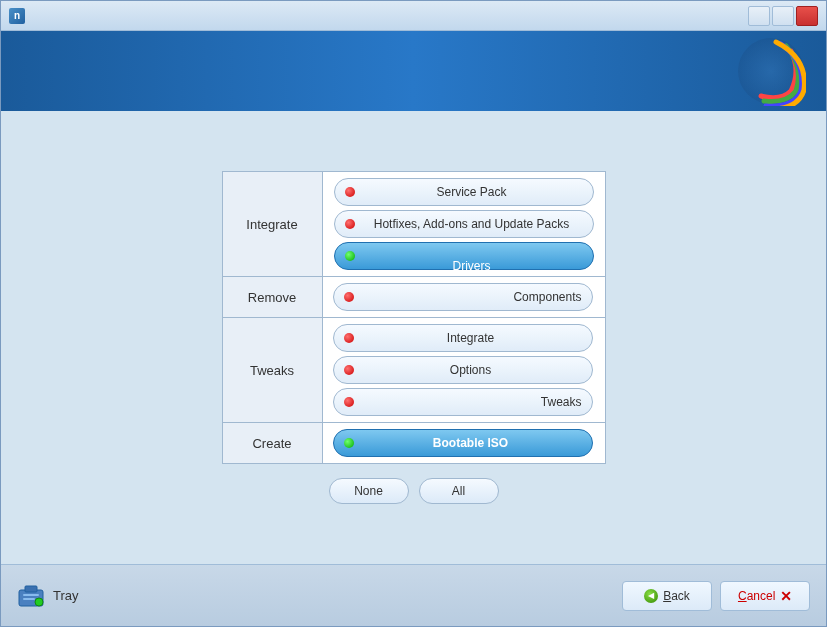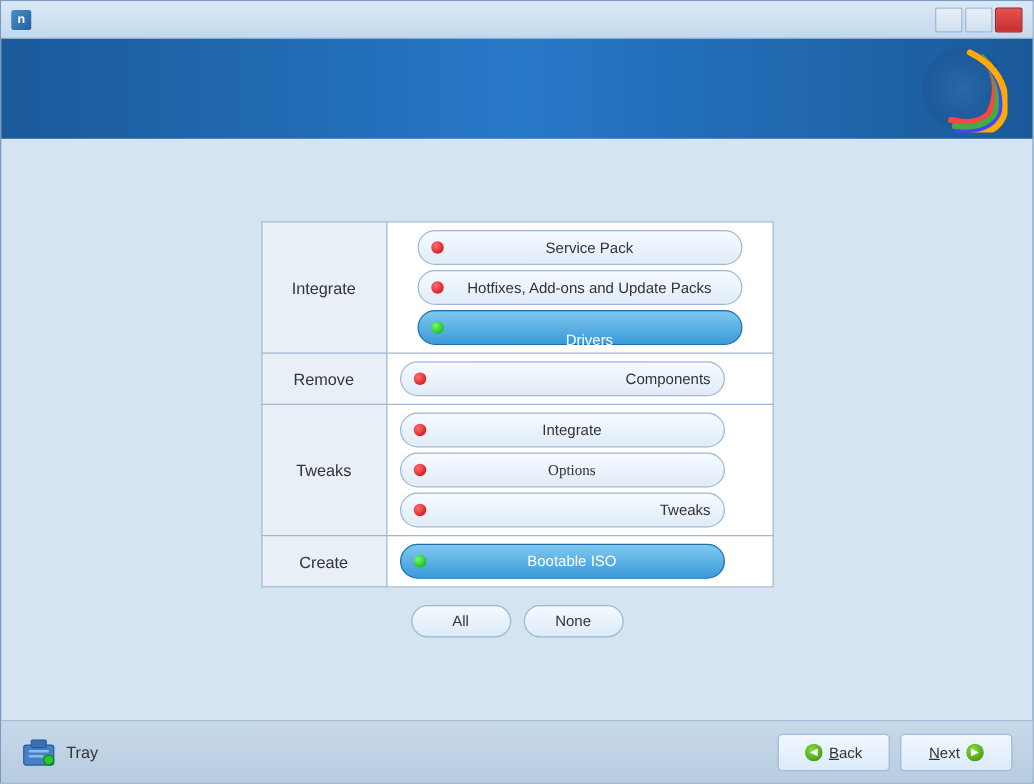--- a/index.html
+++ b/index.html
@@ -180,21 +180,21 @@
         <path d="M 45 8 Q 70 25 65 55 Q 58 72 30 70" stroke="#4444ff" stroke-width="5" fill="none" stroke-linecap="round"></path>
         <path d="M 40 6 Q 72 22 68 54 Q 62 74 32 73" stroke="#ffaa00" stroke-width="5" fill="none" stroke-linecap="round"></path>
       </svg>
     </div>
   </div>
 
   <div class="main-content">
       <div style="background: rgb(255, 255, 255); border: 1px solid rgb(160, 184, 208); display: table; border-collapse: collapse;">
         <div style="display: table-row;">
           <div style="display: table-cell; vertical-align: middle; text-align: center; width: 100px; padding: 10px 14px; background: rgb(232, 239, 247); color: rgb(51, 51, 51); font-size: 13px; border: 1px solid rgb(160, 184, 208); font-family: &quot;Segoe UI&quot;, Tahoma, Arial, sans-serif;">Integrate</div>
-          <div style="display: table-cell; vertical-align: top; padding: 6px 24px; border: 1px solid rgb(160, 184, 208);">
+          <div style="display: table-cell; vertical-align: top; padding: 6px 11px; border: 1px solid rgb(160, 184, 208);">
             <div style="display: flex; flex-direction: column; gap: 4px;">
               <button style="width: 260px; height: 28px; border: 1px solid rgb(160, 184, 208); border-radius: 14px; background: linear-gradient(rgb(245, 250, 255), rgb(224, 236, 248)); cursor: pointer; font-size: 12px; color: rgb(51, 51, 51); display: flex; align-items: center; padding: 0px 10px; gap: 6px; font-family: &quot;Segoe UI&quot;, Tahoma, Arial, sans-serif;">
                 <span style="width: 10px; height: 10px; border-radius: 50%; background: radial-gradient(circle at 35% 35%, rgb(255, 112, 112), rgb(204, 0, 0)); flex-shrink: 0;"></span>
                 <span style="flex: 1 1 0%; text-align: center;">Service Pack</span>
               </button>
               <button style="width: 260px; height: 28px; border: 1px solid rgb(160, 184, 208); border-radius: 14px; background: linear-gradient(rgb(245, 250, 255), rgb(224, 236, 248)); cursor: pointer; font-size: 12px; color: rgb(51, 51, 51); display: flex; align-items: center; padding: 0px 10px; gap: 6px; font-family: &quot;Segoe UI&quot;, Tahoma, Arial, sans-serif;">
                 <span style="width: 10px; height: 10px; border-radius: 50%; background: radial-gradient(circle at 35% 35%, rgb(255, 112, 112), rgb(204, 0, 0)); flex-shrink: 0;"></span>
                 <span style="flex: 1 1 0%; ">Hotfixes, Add-ons and Update Packs</span>
               </button>
               <button style="width: 260px; height: 28px; border: 1px solid rgb(32, 112, 176); border-radius: 14px; background: linear-gradient(rgb(126, 200, 240), rgb(58, 154, 216)); cursor: pointer; font-size: 12px; color: rgb(255, 255, 255); display: flex; align-items: center; padding: 0px 10px; gap: 6px; font-family: &quot;Segoe UI&quot;, Tahoma, Arial, sans-serif;">
@@ -218,65 +218,65 @@
         <div style="display: table-row;">
           <div style="display: table-cell; vertical-align: middle; text-align: center; width: 100px; padding: 10px 14px; background: rgb(232, 239, 247); color: rgb(51, 51, 51); font-size: 13px; border: 1px solid rgb(160, 184, 208); font-family: &quot;Segoe UI&quot;, Tahoma, Arial, sans-serif;">Tweaks</div>
           <div style="display: table-cell; vertical-align: top; padding: 6px 10px; border: 1px solid rgb(160, 184, 208);">
             <div style="display: flex; flex-direction: column; gap: 4px;">
               <button style="width: 260px; height: 28px; border: 1px solid rgb(160, 184, 208); border-radius: 14px; background: linear-gradient(rgb(245, 250, 255), rgb(224, 236, 248)); cursor: pointer; font-size: 12px; color: rgb(51, 51, 51); display: flex; align-items: center; padding: 0px 10px; gap: 6px; font-family: &quot;Segoe UI&quot;, Tahoma, Arial, sans-serif;">
                 <span style="width: 10px; height: 10px; border-radius: 50%; background: radial-gradient(circle at 35% 35%, rgb(255, 112, 112), rgb(204, 0, 0)); flex-shrink: 0;"></span>
                 <span style="flex: 1 1 0%; text-align: center;">Integrate</span>
               </button>
               <button style="width: 260px; height: 28px; border: 1px solid rgb(160, 184, 208); border-radius: 14px; background: linear-gradient(rgb(245, 250, 255), rgb(224, 236, 248)); cursor: pointer; font-size: 12px; color: rgb(51, 51, 51); display: flex; align-items: center; padding: 0px 10px; gap: 6px; font-family: &quot;Segoe UI&quot;, Tahoma, Arial, sans-serif;">
                 <span style="width: 10px; height: 10px; border-radius: 50%; background: radial-gradient(circle at 35% 35%, rgb(255, 112, 112), rgb(204, 0, 0)); flex-shrink: 0;"></span>
-                <span style="flex: 1 1 0%; text-align: center; font-family: Liberation Serif, serif;">Options</span>
+                <span style="flex: 1 1 0%; text-align: center;">Options</span>
               </button>
               <button style="width: 260px; height: 28px; border: 1px solid rgb(160, 184, 208); border-radius: 14px; background: linear-gradient(rgb(245, 250, 255), rgb(224, 236, 248)); cursor: pointer; font-size: 12px; color: rgb(51, 51, 51); display: flex; align-items: center; padding: 0px 10px; gap: 6px; font-family: &quot;Segoe UI&quot;, Tahoma, Arial, sans-serif;">
                 <span style="width: 10px; height: 10px; border-radius: 50%; background: radial-gradient(circle at 35% 35%, rgb(255, 112, 112), rgb(204, 0, 0)); flex-shrink: 0;"></span>
                 <span style="flex: 1 1 0%; text-align: right;">Tweaks</span>
               </button>
             </div>
           </div>
         </div>
         <div style="display: table-row; padding-left: 12px;">
           <div style="display: table-cell; vertical-align: middle; text-align: center; width: 100px; padding: 10px 14px; background: rgb(232, 239, 247); color: rgb(51, 51, 51); font-size: 13px; border: 1px solid rgb(160, 184, 208); font-family: &quot;Segoe UI&quot;, Tahoma, Arial, sans-serif;">Create</div>
           <div style="display: table-cell; vertical-align: top; padding: 6px 10px; border: 1px solid rgb(160, 184, 208);">
             <div style="display: flex; flex-direction: column; gap: 4px;">
               <button style="width: 260px; height: 28px; border: 1px solid rgb(32, 112, 176); border-radius: 14px; background: linear-gradient(rgb(126, 200, 240), rgb(58, 154, 216)); cursor: pointer; font-size: 12px; color: rgb(255, 255, 255); display: flex; align-items: center; padding: 0px 10px; gap: 6px; font-family: &quot;Segoe UI&quot;, Tahoma, Arial, sans-serif;">
                 <span style="width: 10px; height: 10px; border-radius: 50%; background: radial-gradient(circle at 35% 35%, rgb(112, 255, 112), rgb(0, 170, 0)); flex-shrink: 0;"></span>
-                <span style="flex: 1 1 0%; ">Bootable ISO</span>
+                <span style="flex: 1 1 0%;  font-weight: bold;">Bootable ISO</span>
               </button>
             </div>
           </div>
         </div>
       </div>
       <div style="display: flex; gap: 10px; margin-top: 14px;">
+        <button style="width: 80px; height: 26px; border: 1px solid rgb(160, 184, 208); border-radius: 13px; background: linear-gradient(rgb(245, 250, 255), rgb(220, 234, 248)); cursor: pointer; font-size: 12px; color: rgb(51, 51, 51); font-family: &quot;Segoe UI&quot;, Tahoma, Arial, sans-serif;">None</button>
         <button style="width: 80px; height: 26px; border: 1px solid rgb(160, 184, 208); border-radius: 13px; background: linear-gradient(rgb(245, 250, 255), rgb(220, 234, 248)); cursor: pointer; font-size: 12px; color: rgb(51, 51, 51); font-family: &quot;Segoe UI&quot;, Tahoma, Arial, sans-serif;">All</button>
-        <button style="width: 80px; height: 26px; border: 1px solid rgb(160, 184, 208); border-radius: 13px; background: linear-gradient(rgb(245, 250, 255), rgb(220, 234, 248)); cursor: pointer; font-size: 12px; color: rgb(51, 51, 51); font-family: &quot;Segoe UI&quot;, Tahoma, Arial, sans-serif;">None</button>
-      </div>
-    </div>
-
-<div class="footer" style="height: 50px; background: linear-gradient(rgb(200, 216, 232), rgb(184, 204, 224)); border-top: 1px solid rgb(160, 188, 216); display: flex; align-items: center; justify-content: space-between; padding: 16px 16px; flex-shrink: 0;">
+      </div>
+    </div>
+
+<div class="footer" style="height: 62px; background: linear-gradient(rgb(200, 216, 232), rgb(184, 204, 224)); border-top: 1px solid rgb(160, 188, 216); display: flex; align-items: center; justify-content: space-between; padding: 16px 16px; flex-shrink: 0;">
       <div style="display: flex; align-items: center; gap: 8px;">
         <div style="width: 28px; height: 28px;"><svg width="28" height="28" viewBox="0 0 28 28">
     <rect x="2" y="8" width="24" height="16" rx="2" fill="#4a80c0" stroke="#2060a0" stroke-width="1"></rect>
     <rect x="8" y="4" width="12" height="6" rx="1" fill="#3a70b0" stroke="#2060a0" stroke-width="1"></rect>
     <rect x="6" y="12" width="16" height="2" rx="1" fill="#88bbee"></rect>
     <rect x="6" y="16" width="12" height="2" rx="1" fill="#88bbee"></rect>
     <circle cx="22" cy="20" r="4" fill="#22cc22" stroke="#118811" stroke-width="1"></circle>
   </svg></div>
         <span style="font-size: 13px; color: rgb(51, 51, 51); font-family: &quot;Segoe UI&quot;, Tahoma, Arial, sans-serif;">Tray</span>
       </div>
       <div style="display: flex; gap: 8px;">
         <button style="height: 30px; min-width: 90px; border: 1px solid rgb(160, 188, 216); border-radius: 4px; background: linear-gradient(rgb(240, 248, 255), rgb(220, 234, 248)); cursor: pointer; font-size: 12px; color: rgb(51, 51, 51); display: flex; align-items: center; justify-content: center; gap: 5px; padding: 0px 10px; font-family: &quot;Segoe UI&quot;, Tahoma, Arial, sans-serif;">
           <div style="width: 14px; height: 14px; border-radius: 50%; background: radial-gradient(circle at 40% 35%, rgb(136, 221, 68), rgb(51, 136, 0)); display: flex; align-items: center; justify-content: center; color: white; font-size: 8px;">◀</div>
           <span><u>B</u>ack</span>
         </button>
-        <button style="height: 30px; min-width: 90px; border: 1px solid rgb(160, 188, 216); border-radius: 4px; background: linear-gradient(rgb(240, 248, 255), rgb(220, 234, 248)); cursor: pointer; font-size: 12px; color: rgb(51, 51, 51); display: flex; align-items: center; justify-content: center; gap: 5px; padding: 0px 10px; font-family: &quot;Segoe UI&quot;, Tahoma, Arial, sans-serif;">
-          <span><u>N</u>ext</span>
-          <div style="width: 14px; height: 14px; border-radius: 50%; background: radial-gradient(circle at 40% 35%, rgb(136, 221, 68), rgb(51, 136, 0)); display: flex; align-items: center; justify-content: center; color: white; font-size: 8px;">▶</div>
+        <button style="height: 30px; min-width: 90px; border: 1px solid rgb(160, 188, 216); border-radius: 4px; background: linear-gradient(rgb(240, 248, 255), rgb(220, 234, 248)); cursor: pointer; font-size: 12px; color: rgb(204, 0, 0); display: flex; align-items: center; justify-content: center; gap: 5px; padding: 0px 10px; font-family: &quot;Segoe UI&quot;, Tahoma, Arial, sans-serif;">
+          <span><u>C</u>ancel</span>
+          <span style="color: rgb(204, 0, 0); font-size: 14px; font-weight: bold;">✕</span>
         </button>
       </div>
     </div>
   </div>
 
 <style>
 </style>
 
 </body></html>

